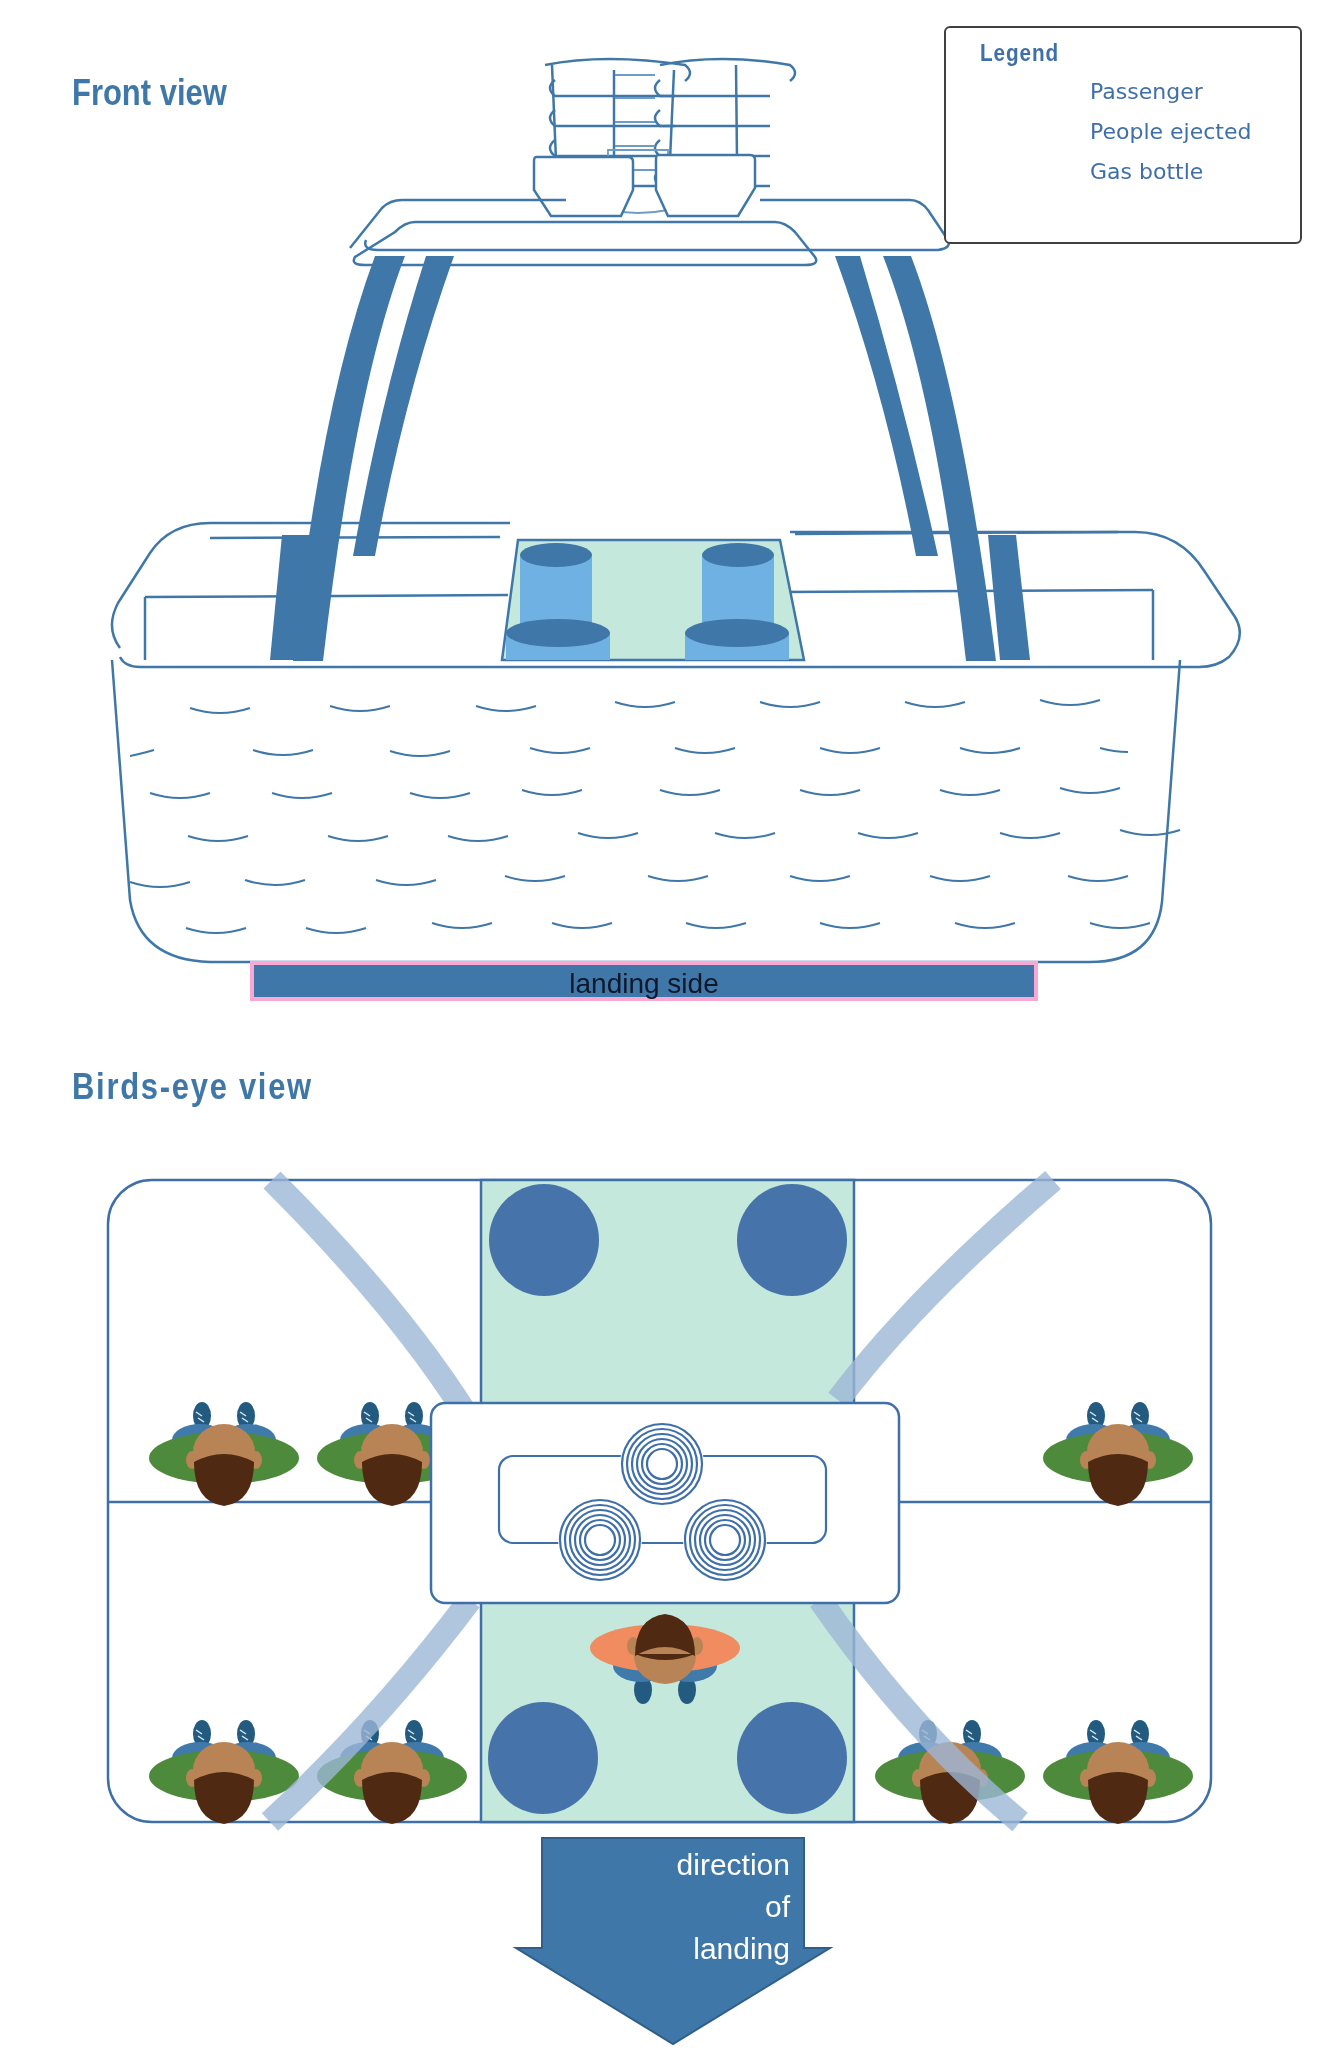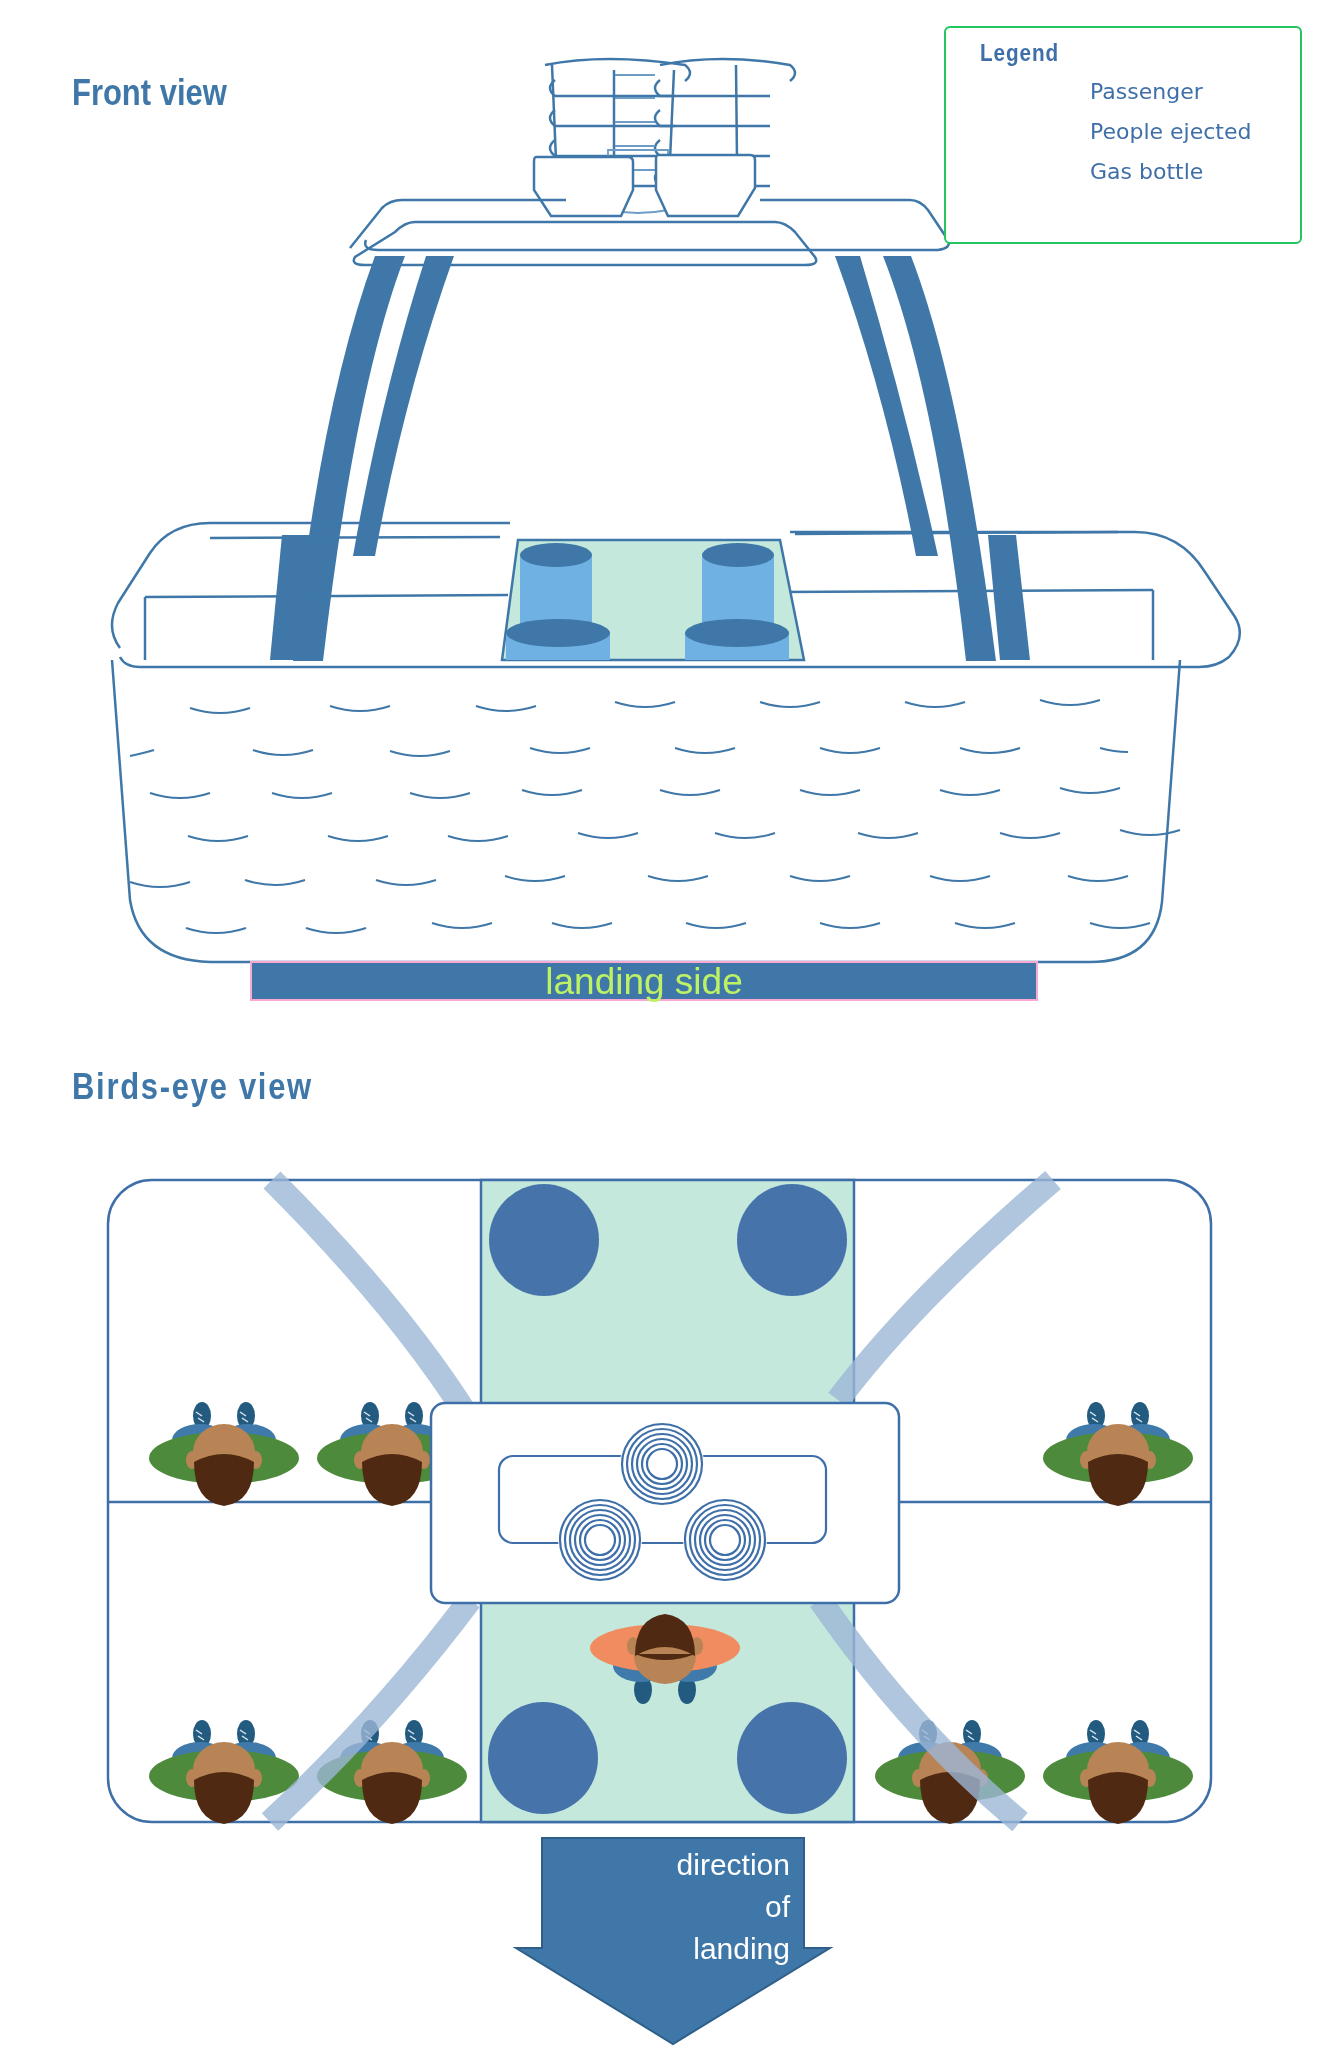--- a/index.html
+++ b/index.html
@@ -3,32 +3,32 @@
 <meta charset="utf-8">
 <style>
   html, body { margin: 0; padding: 0; background: #ffffff; }
   body { width: 1333px; height: 2051px; position: relative; overflow: hidden;
          font-family: "DejaVu Sans", sans-serif; }
   .title { position: absolute; color: #3f78a8; font-family: "Liberation Sans", sans-serif;
            font-weight: bold; font-size: 36px; transform: scaleX(0.86); transform-origin: left top; }
   #front-title { left: 72px; top: 72px; }
   #birds-title { left: 72px; top: 1066px; letter-spacing: 2px; }
   .legend { position: absolute; left: 944px; top: 26px; width: 358px; height: 218px;
-            border: 2px solid #22c55e; border-radius: 6px; box-sizing: border-box; background: #fff; }
+            border: 2px solid #404040; border-radius: 6px; box-sizing: border-box; background: #fff; }
   .legend-title { position: absolute; left: 34px; top: 12px; color: #3f6fa9; font-weight: bold;
                   font-family: "Liberation Sans", sans-serif; font-size: 23px; letter-spacing: 1px;
                   transform: scaleX(0.9); transform-origin: left top; }
   .legend-item { position: absolute; left: 34px; height: 36px; width: 320px; }
   .legend-swatch { position: absolute; left: 0; top: 0; width: 46px; height: 36px; }
   .legend-label { position: absolute; left: 110px; top: 3px; color: #3f6fa9; font-size: 22px;
                   font-family: "DejaVu Sans", sans-serif; white-space: nowrap; }
   svg.canvas { position: absolute; left: 0; top: 0; }
   .landing { position: absolute; left: 250px; top: 961px; width: 788px; height: 40px;
-             background: #3f78a8; border: 2px solid #f9a8d4; box-sizing: border-box;
-             color: #bef264; text-align: center; font-size: 37px; line-height: 38px;
+             background: #3f78a8; border: 4px solid #f9a8d4; box-sizing: border-box;
+             color: #0f172a; text-align: center; font-size: 28px; line-height: 38px;
              font-family: "Liberation Sans", sans-serif; }
   .arrow-text { position: absolute; left: 560px; top: 1844px; width: 230px; text-align: right;
                 color: #ffffff; font-size: 30px; line-height: 42px;
                 font-family: "Liberation Sans", sans-serif; }
 </style>
 </head>
 <body>
 
 <div id="front-title" class="title">Front view</div>
 <div id="birds-title" class="title">Birds-eye view</div>

